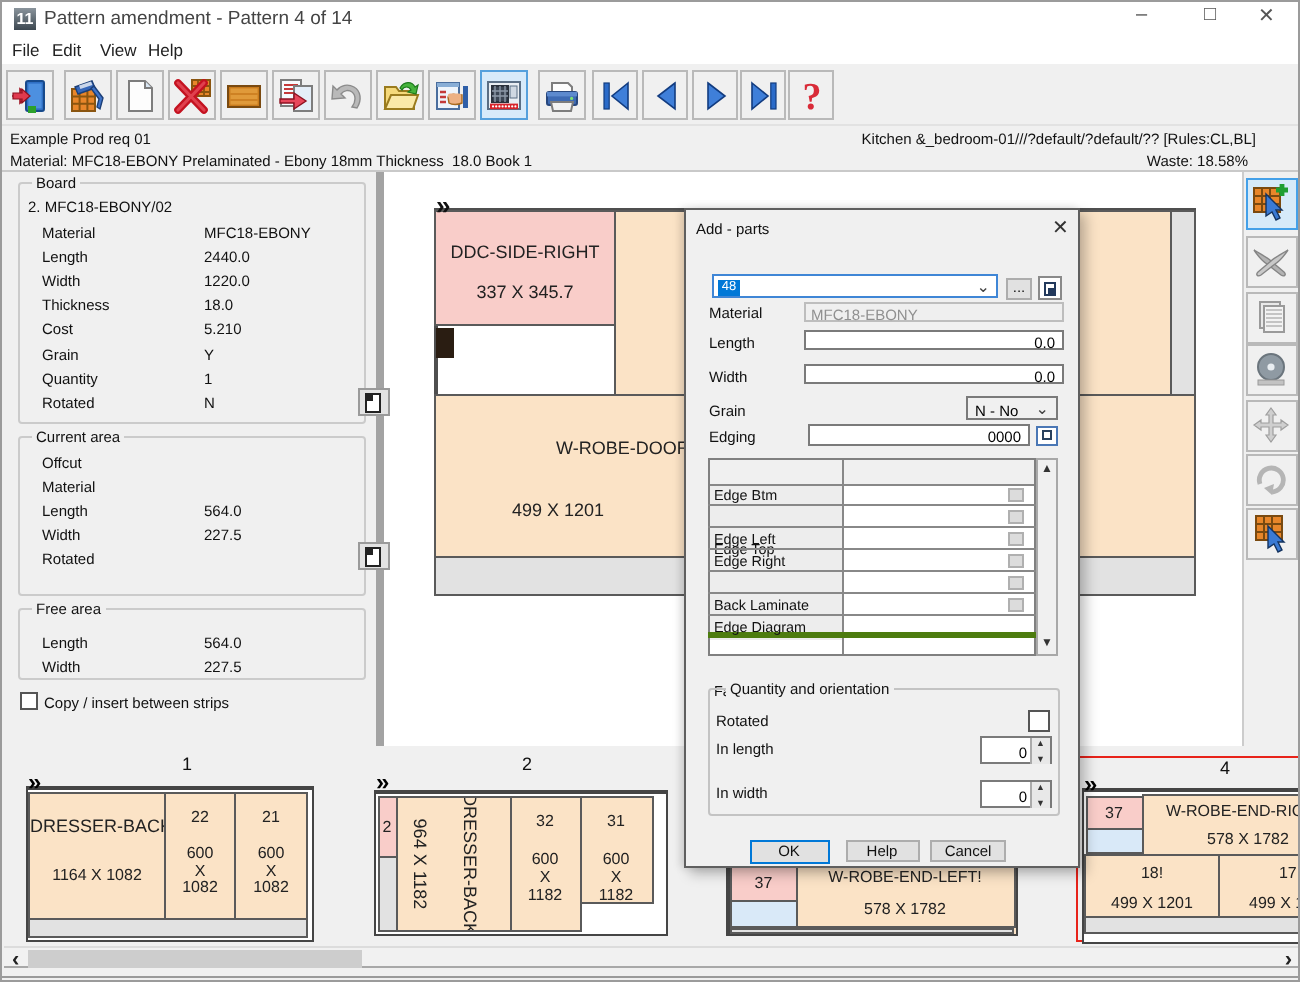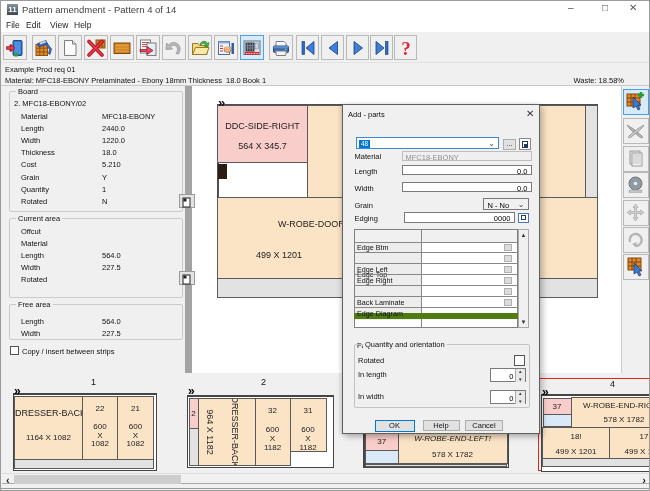--- a/index.html
+++ b/index.html
@@ -15,21 +15,21 @@
 .menu { position:absolute; top:3px; font-size:8.5px; color:#222; }
 
 #toolbar { position:absolute; left:0; top:31px; width:650px; height:31px; background:#f0f0f0; border-bottom:1px solid #e2e2e2; }
 .tbtn { position:absolute; top:3px; width:24px; height:25px; background:#f0f0f0; border:1px solid #b9b9b9; }
 .tbtn svg { position:absolute; left:1px; top:2px; }
 .tbtn.sel { border:1.5px solid #56a0dc; background:#d7eafa; }
 
 #infoarea { position:absolute; left:0; top:62px; width:650px; height:23px; background:#f0f0f0; border-bottom:1px solid #c9c9c9; }
 .il { position:absolute; font-size:7.5px; color:#111; }
 
-#leftpanel { position:absolute; left:1px; top:85px; width:190px; height:287px; background:#f0f0f0; border-right:7px solid #a3a3a3; }
+#leftpanel { position:absolute; left:1px; top:85px; width:190px; height:287px; background:#f0f0f0; border-right:4px solid #a3a3a3; }
 .grp { position:absolute; left:7px; width:174px; border:1px solid #cbcbcb; border-radius:2px; }
 .grplbl { position:absolute; top:-5px; left:6px; background:#f0f0f0; padding:0 2px; font-size:7.5px; color:#111; }
 .fl { position:absolute; left:11px; font-size:7.5px; color:#111; }
 .fv { position:absolute; left:92px; font-size:7.5px; color:#111; }
 .iconbtn { position:absolute; left:169px; width:16px; height:14px; background:#e3e3e3; border:1px solid #9a9a9a; }
 
 #mainarea { position:absolute; left:191px; top:85px; width:429px; height:287px; background:#fff; }
 
 #righttools { position:absolute; left:620px; top:85px; width:29px; height:287px; background:#f0f0f0; border-left:1px solid #cccccc; }
 .rbtn { position:absolute; left:1px; width:26px; height:26px; background:#f0f0f0; border:1px solid #b9b9b9; }
@@ -188,29 +188,30 @@
       </div>
     <div class="tbtn" style="left:393px; width:23px;">
         <svg width="20" height="20" viewBox="0 0 20 20">
           <text x="10" y="16.5" text-anchor="middle" font-size="19" font-weight="bold" fill="#d92b38" font-family="Liberation Serif, serif">?</text>
         </svg>
       </div>
   </div>
   <div id="infoarea">
     <div class="il" style="left:4px; top:2px;">Example Prod req 01</div>
     <div class="il" style="left:4px; top:13px;">Material: MFC18-EBONY Prelaminated - Ebony 18mm Thickness&nbsp; 18.0 Book 1</div>
+    <div class="il" style="right:23px; top:2px;">Kitchen &amp;_bedroom-01///?default/?default/?? [Rules:CL,BL]</div>
     <div class="il" style="right:27px; top:13px;">Waste: 18.58%</div>
   </div>
   <div id="mainarea">
     <div style="position:absolute; left:24.5px; top:18px; width:381.5px; height:193.5px; border:2px solid #4f4f4f; background:#fff;"></div>
     <div class="cell peach" style="left:115px; top:19px; width:280px; height:93px;"></div>
     <div class="cell waste" style="left:393px; top:19px; width:13px; height:93px;"></div>
     <div class="cell pink" style="left:25px; top:19px; width:91px; height:58px;">
       <div style="margin-top:15px;">DDC-SIDE-RIGHT</div>
-      <div style="margin-top:10px;">564 X 345.7</div>
+      <div style="margin-top:10px;">337 X 345.7</div>
     </div>
     <div style="position:absolute; left:26px; top:78px; width:9px; height:15px; background:#2a1d12;"></div>
     <div class="cell peach" style="left:25px; top:111px; width:187px; height:82px;"></div>
     <div class="cell peach" style="left:211px; top:111px; width:195px; height:82px;"></div>
     <div class="cell waste" style="left:25px; top:192px; width:381px; height:20px;"></div>
     <div style="position:absolute; left:86px; top:132.5px; font-size:9px; color:#222; white-space:nowrap;">W-ROBE-DOOR-LEFT!</div>
     <div style="position:absolute; left:37px; top:163.5px; width:100px; text-align:center; font-size:9px; color:#222;">499 X 1201</div>
     <div style="position:absolute; left:26px; top:9px; font-size:13px; font-weight:bold; color:#111;">»</div>
   </div>
   <div id="leftpanel">
@@ -337,21 +338,21 @@
       <div style="margin-top:10px; line-height:9.3px;">600<br>X<br>1182</div>
     </div>
     <div style="position:absolute; left:186px; top:11px; font-size:12px; font-weight:bold;">»</div>
 
     <div style="position:absolute; left:360.5px; top:20.5px; width:146px; height:74px; border:1.5px solid #454545; border-left-width:2.5px; border-top-width:2.5px; background:#fbe3c6;"></div>
     <div class="tcell pink" style="left:363px; top:57.5px; width:33.5px; height:20px;">
         <div style="margin-top:5px;">37</div>
       </div>
     <div class="tcell lblue" style="left:363px; top:76.5px; width:33.5px; height:14.5px;"></div>
     <div class="tcell peach" style="left:395.5px; top:52px; width:110px; height:39px;">
-      <div style="margin-top:8px; white-space:nowrap;font-style:italic;">W-ROBE-END-LEFT!</div>
+      <div style="margin-top:8px; white-space:nowrap;">W-ROBE-END-LEFT!</div>
       <div style="margin-top:7px;">578 X 1782</div>
     </div>
     <div class="tcell waste" style="left:363px; top:90.5px; width:142px; height:3.5px;"></div>
 
     <div style="position:absolute; left:539px; top:20.5px; width:112px; height:78px; border:1.5px solid #454545; border-top-width:2.5px; border-right:none; background:#fff;"></div>
     <div class="tcell pink" style="left:540.5px; top:24.5px; width:29px; height:17px;">
         <div style="margin-top:3px;">37</div>
       </div>
     <div class="tcell lblue" style="left:540.5px; top:40.5px; width:29px; height:13px;"></div>
     <div class="tcell peach" style="left:568.5px; top:23.5px; width:107px; height:31px;">
@@ -430,21 +431,21 @@
           <span style="position:absolute; left:150px; top:2px; width:8px; height:7px; background:#dcdcdc; border:1px solid #b0b0b0;"></span>
         </div>
       <div style="position:absolute; left:0; top:44px; width:164px; height:11px; border-bottom:1px solid #888;">
           <span style="position:absolute; left:3px; top:15px;margin-top:40px;">Face Laminate</span>
           <span style="position:absolute; left:150px; top:2px; width:8px; height:7px; background:#dcdcdc; border:1px solid #b0b0b0;"></span>
         </div>
       <div style="position:absolute; left:0; top:55px; width:164px; height:11px; border-bottom:1px solid #888;">
           <span style="position:absolute; left:3px; top:1.5px;">Back Laminate</span>
           <span style="position:absolute; left:150px; top:2px; width:8px; height:7px; background:#dcdcdc; border:1px solid #b0b0b0;"></span>
         </div>
-      <div style="position:absolute; left:0; top:66px; width:164px; height:11px; border-bottom:6px solid #4d7c0f;">
+      <div style="position:absolute; left:0; top:66px; width:164px; height:11px; border-bottom:3px solid #4d7c0f;">
           <span style="position:absolute; left:3px; top:1.5px;">Edge Diagram</span>
         </div>
     </div>
 
     <div style="position:absolute; left:175px; top:123.5px; width:11px; height:99px; background:#f0f0f0; border:1px solid #a8a8a8;">
       <div style="position:absolute; left:0px; top:0px; width:9px; height:10px; font-size:6px; text-align:center; line-height:10px; color:#333;">▲</div>
       <div style="position:absolute; left:0px; bottom:0px; width:9px; height:10px; font-size:6px; text-align:center; line-height:10px; color:#333;">▼</div>
     </div>
 
     <div style="position:absolute; left:11px; top:239px; width:176px; height:64px; border:1px solid #c3c3c3; border-radius:2px;"></div>

